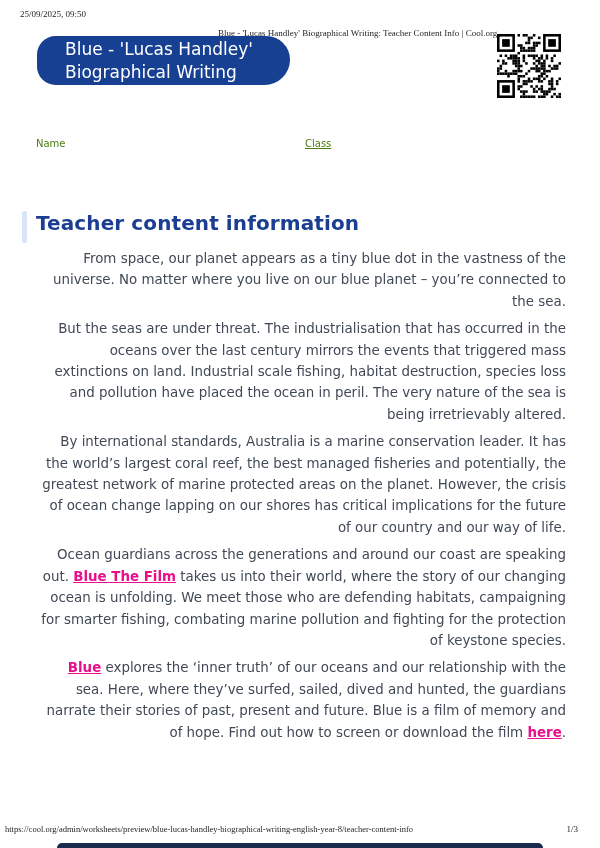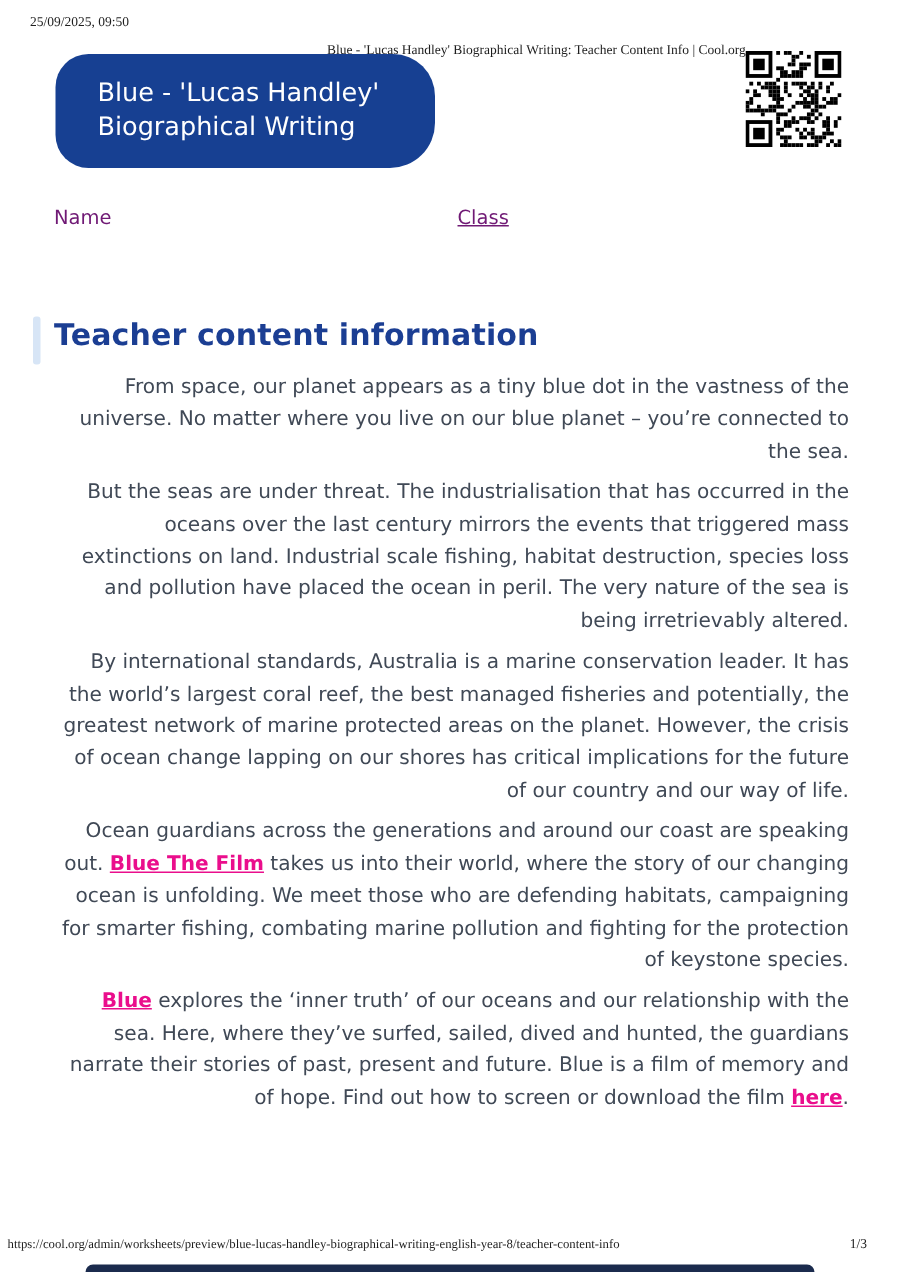--- a/index.html
+++ b/index.html
@@ -7,29 +7,29 @@
     position:relative;width:600px;height:848px;margin:0 auto;background:#ffffff;
     font-family:"DejaVu Sans","Liberation Sans",sans-serif;overflow:hidden;
   }
   
   .ph-date{position:absolute;top:9px;left:20px;font:9px "Liberation Serif",serif;color:#1e1e1e;white-space:nowrap;}
   .ph-title{position:absolute;top:9px;left:218px;font:9px "Liberation Serif",serif;color:#1e1e1e;white-space:nowrap;margin-top:19px;}
   .pf-url{position:absolute;top:824px;left:5px;font:8.5px "Liberation Serif",serif;color:#1e1e1e;white-space:nowrap;}
   .pf-page{position:absolute;top:824px;right:22px;font:9px "Liberation Serif",serif;color:#1e1e1e;}
   
   .badge{
-    position:absolute;left:37px;top:36px;width:253px;height:76px;box-sizing:border-box;
+    position:absolute;left:37px;top:36px;width:253px;height:49px;box-sizing:border-box;
     background:#174092;border-radius:22px 28px 30px 22px;color:#ffffff;
     display:flex;flex-direction:column;justify-content:center;padding-left:28px;
     font-size:17px;line-height:23px;
   }
   
   .qr{position:absolute;left:497px;top:33px;width:64px;height:66px;}
   
-  .label{position:absolute;top:138px;font-size:13px;color:#701a75;}
+  .label{position:absolute;top:138px;font-size:10px;color:#4d7c0f;}
   .label-name{left:36px;}
   .label-class{left:305px;text-decoration:underline;}
   
   .accent{position:absolute;left:22px;top:211px;width:5px;height:32px;background:#d7e5f6;border-radius:2px;}
   .heading{position:absolute;left:36px;top:211px;margin:0;font-size:20px;font-weight:bold;color:#1b3e93;letter-spacing:.1px;}
   
   .bodytext{position:absolute;left:36px;top:248px;width:530px;font-size:13.4px;line-height:21.4px;color:#404956;}
   .bodytext p{margin:0 0 6px 0;text-align:right;}
   .link{color:#ea0e8c;font-weight:bold;cursor:pointer;}
   

